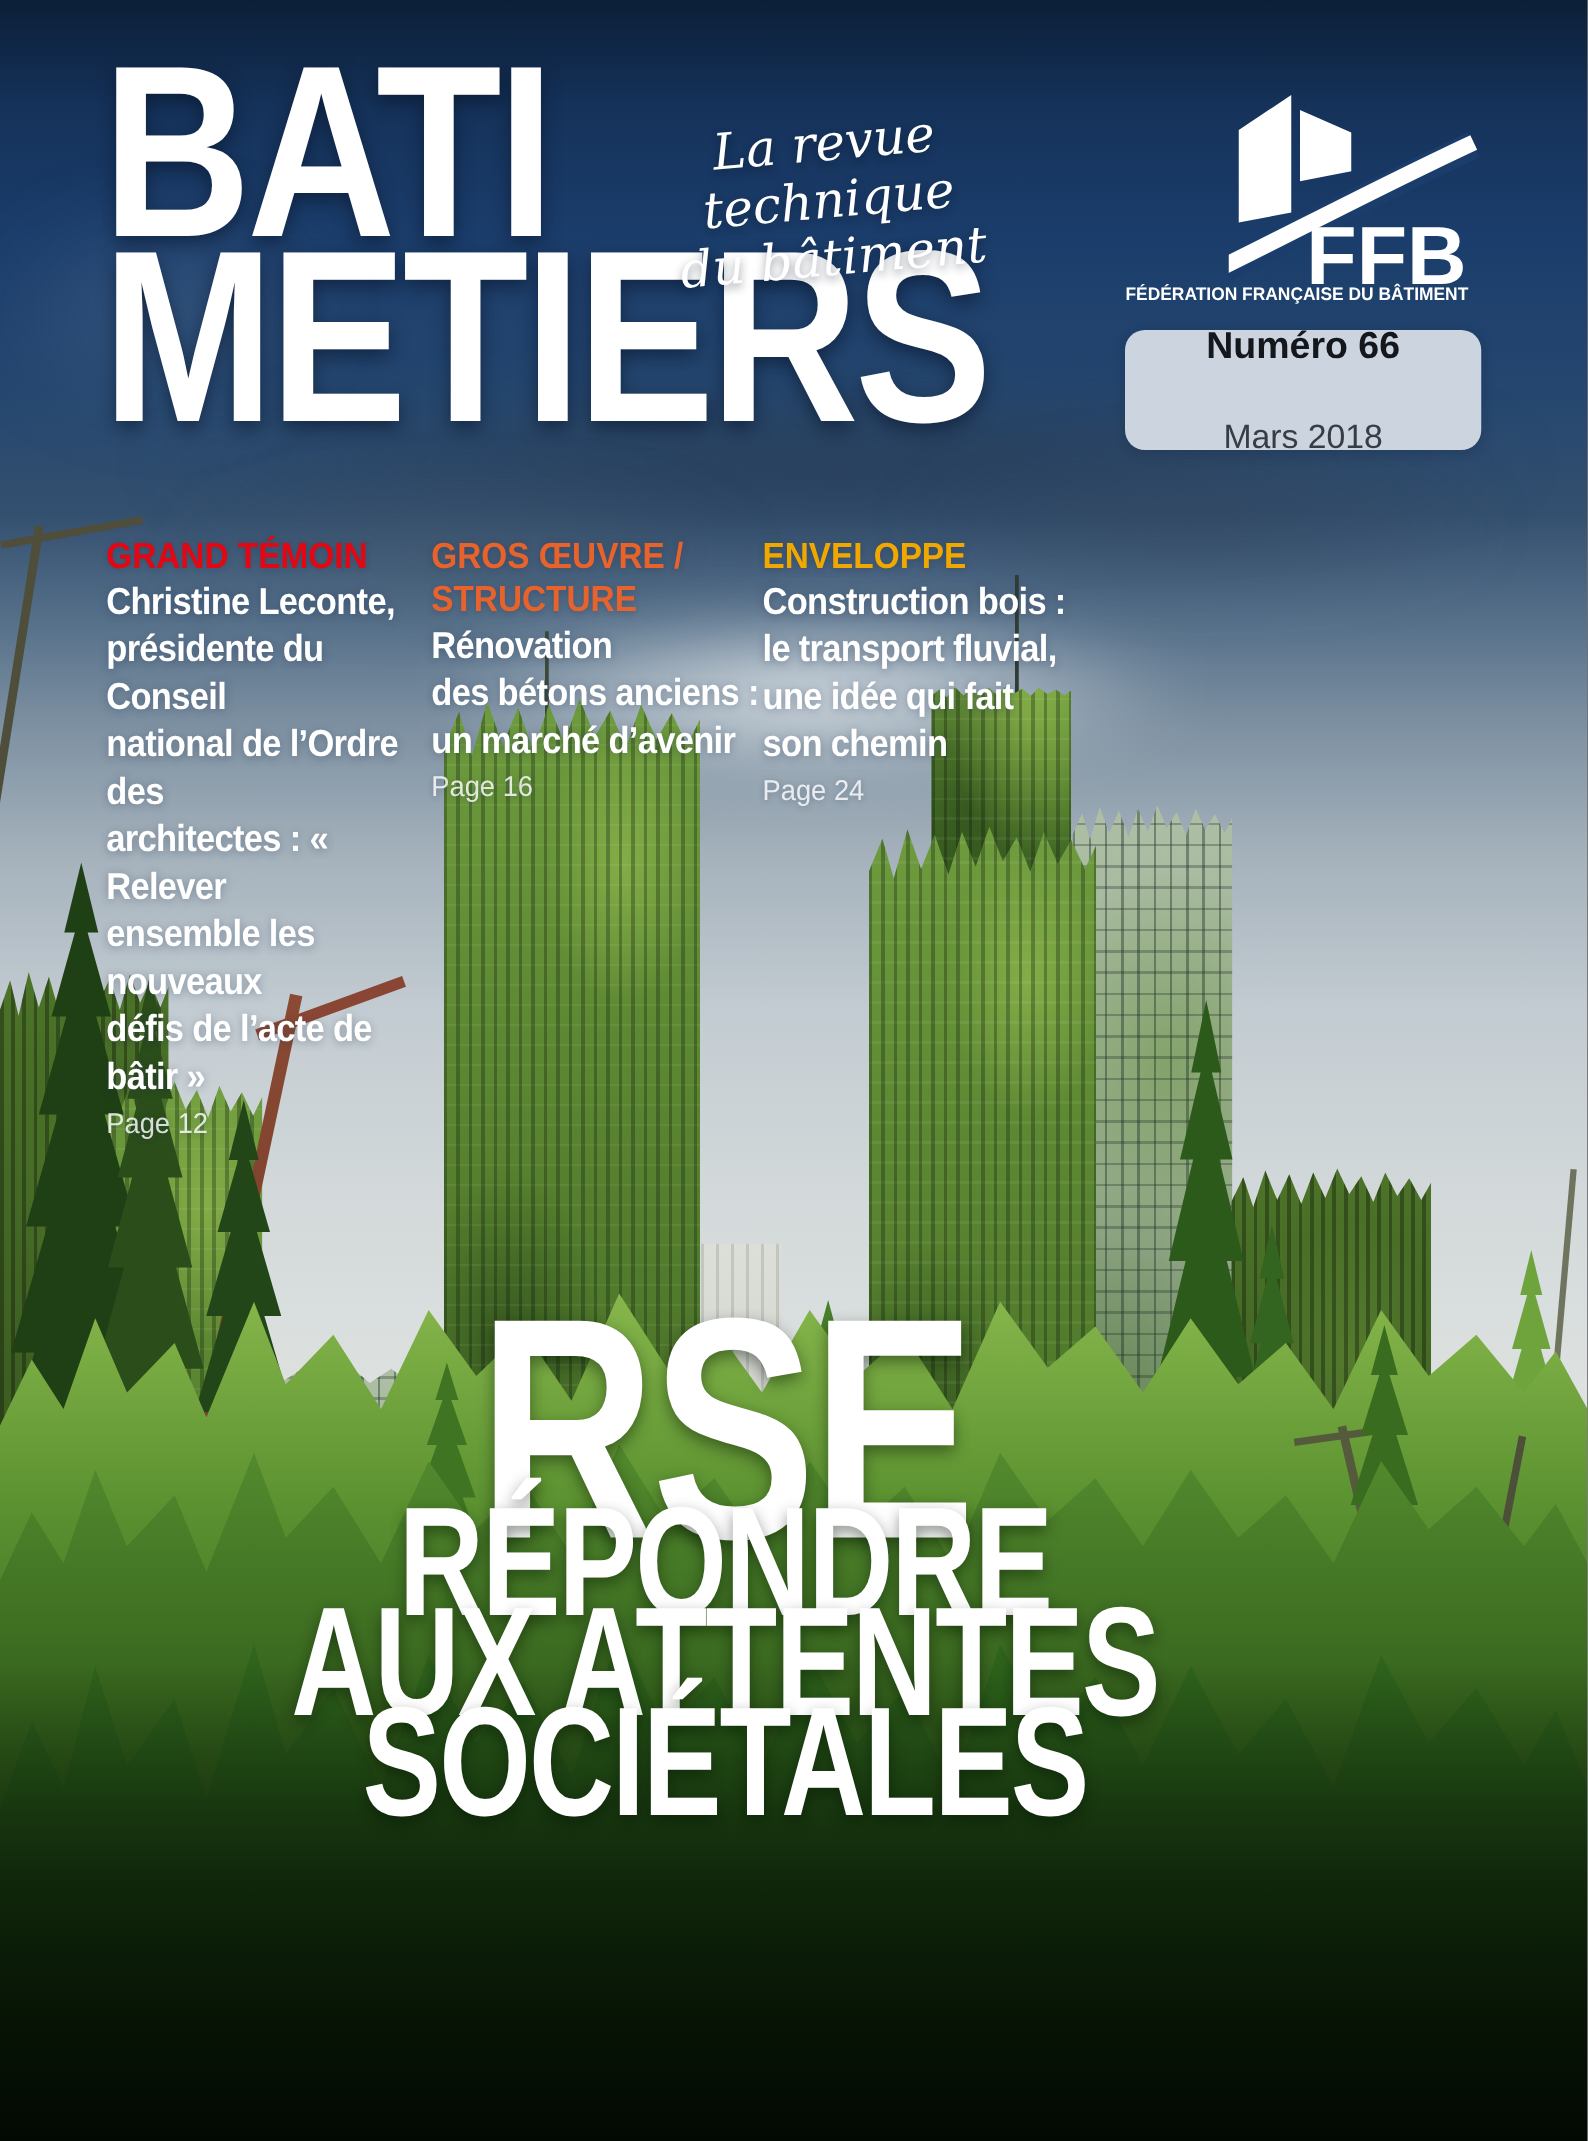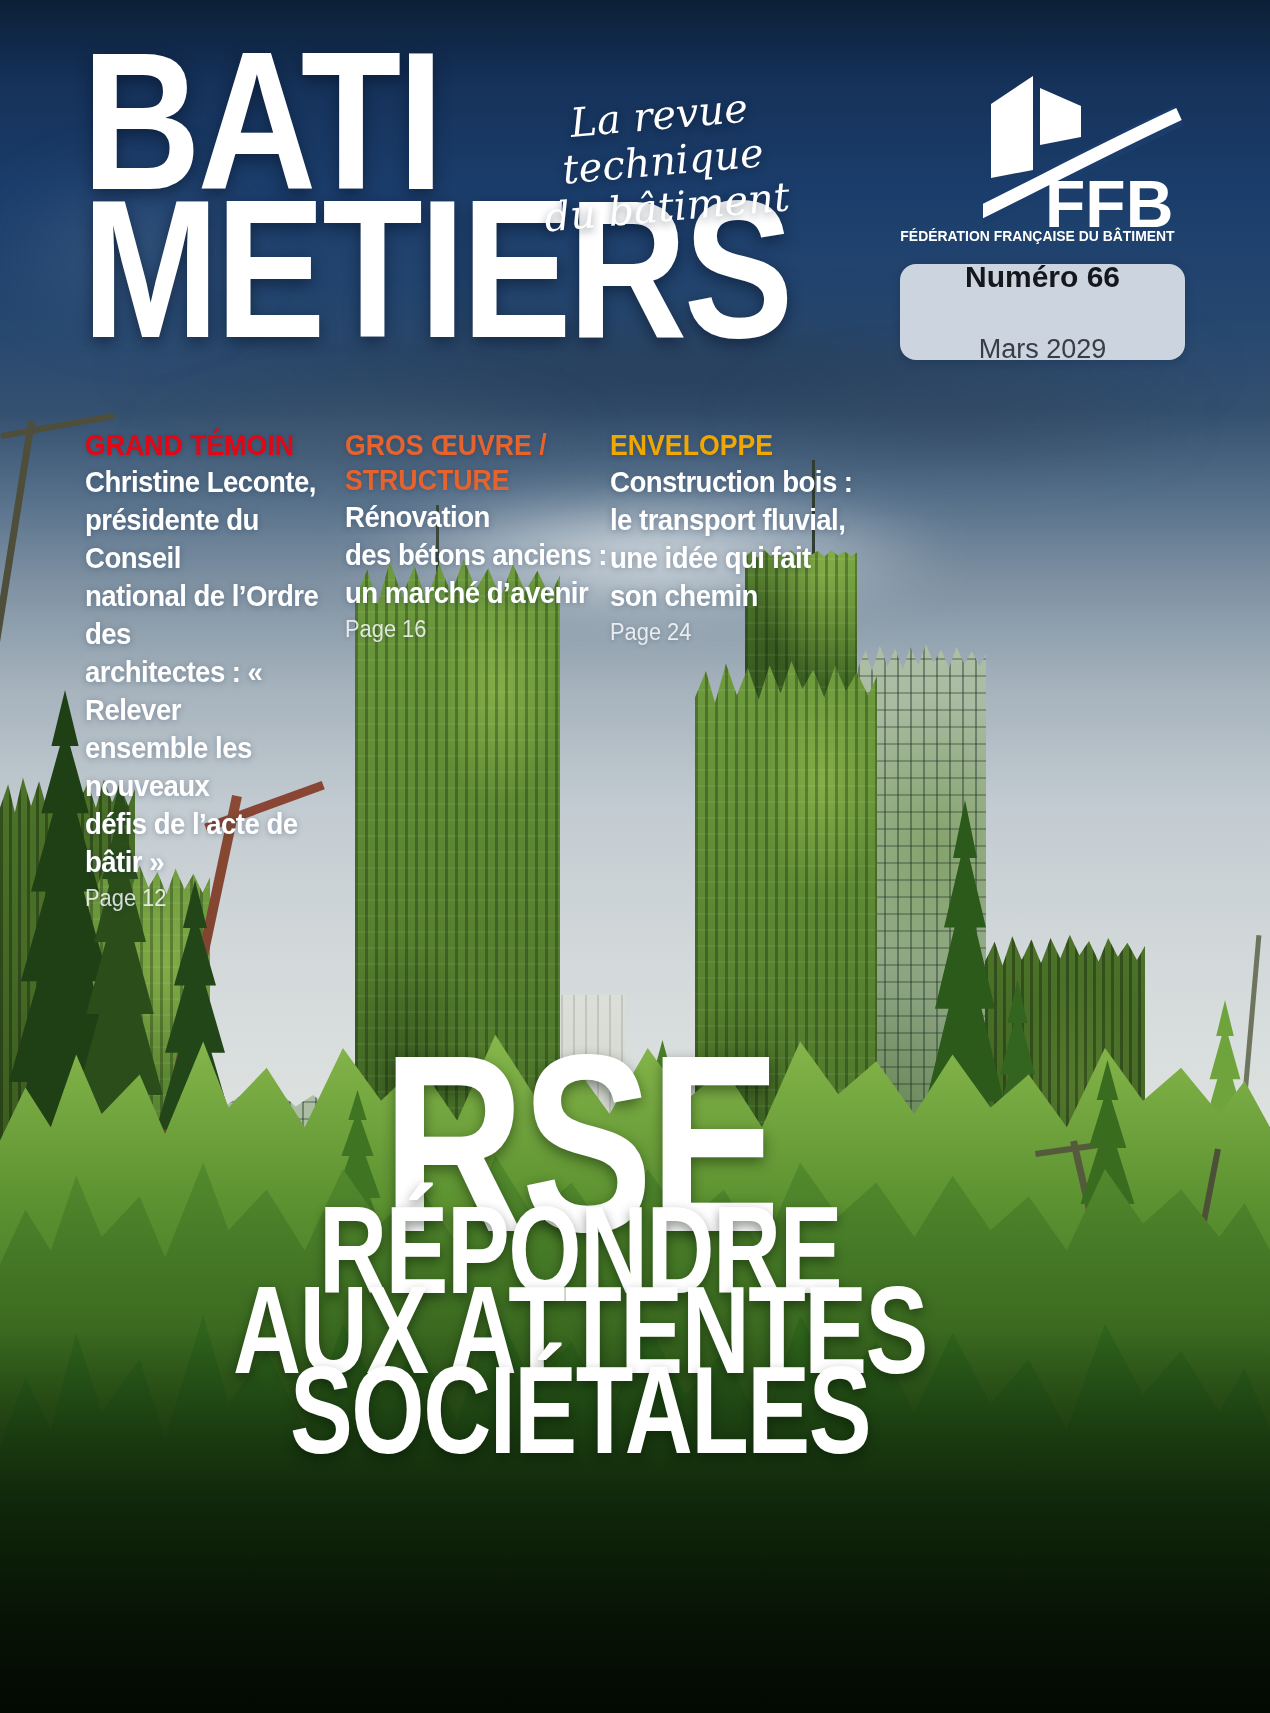--- a/index.html
+++ b/index.html
@@ -168,21 +168,21 @@
       <polygon points="57,24 98,42 98,73 57,81" fill="#ffffff"></polygon>
       <path d="M-6,152 C 55,122 125,85 196,52" stroke="#1b3d6b" stroke-width="22" fill="none"></path>
       <path d="M-6,150 C 55,120 125,83 196,50" stroke="#ffffff" stroke-width="13" fill="none"></path>
       <text x="62" y="163" font-family="Liberation Sans, sans-serif" font-weight="bold" font-size="66" fill="#ffffff">FFB</text>
     </svg>
   </div>
   <div class="layer ffb-subtitle">FÉDÉRATION FRANÇAISE DU BÂTIMENT</div>
 
   <div class="layer issue-badge">
     <div class="issue-number">Numéro 66</div>
-    <div class="issue-date">Mars 2029</div>
+    <div class="issue-date">Mars 2018</div>
   </div>
 
   <div class="layer teasers" id="teasers">
       <div class="teaser-col">
         <div class="teaser-category" style="color: rgb(227, 6, 19);">GRAND TÉMOIN</div>
         <div class="teaser-body">Christine Leconte,
 présidente du Conseil
 national de l’Ordre des
 architectes : « Relever
 ensemble les nouveaux

